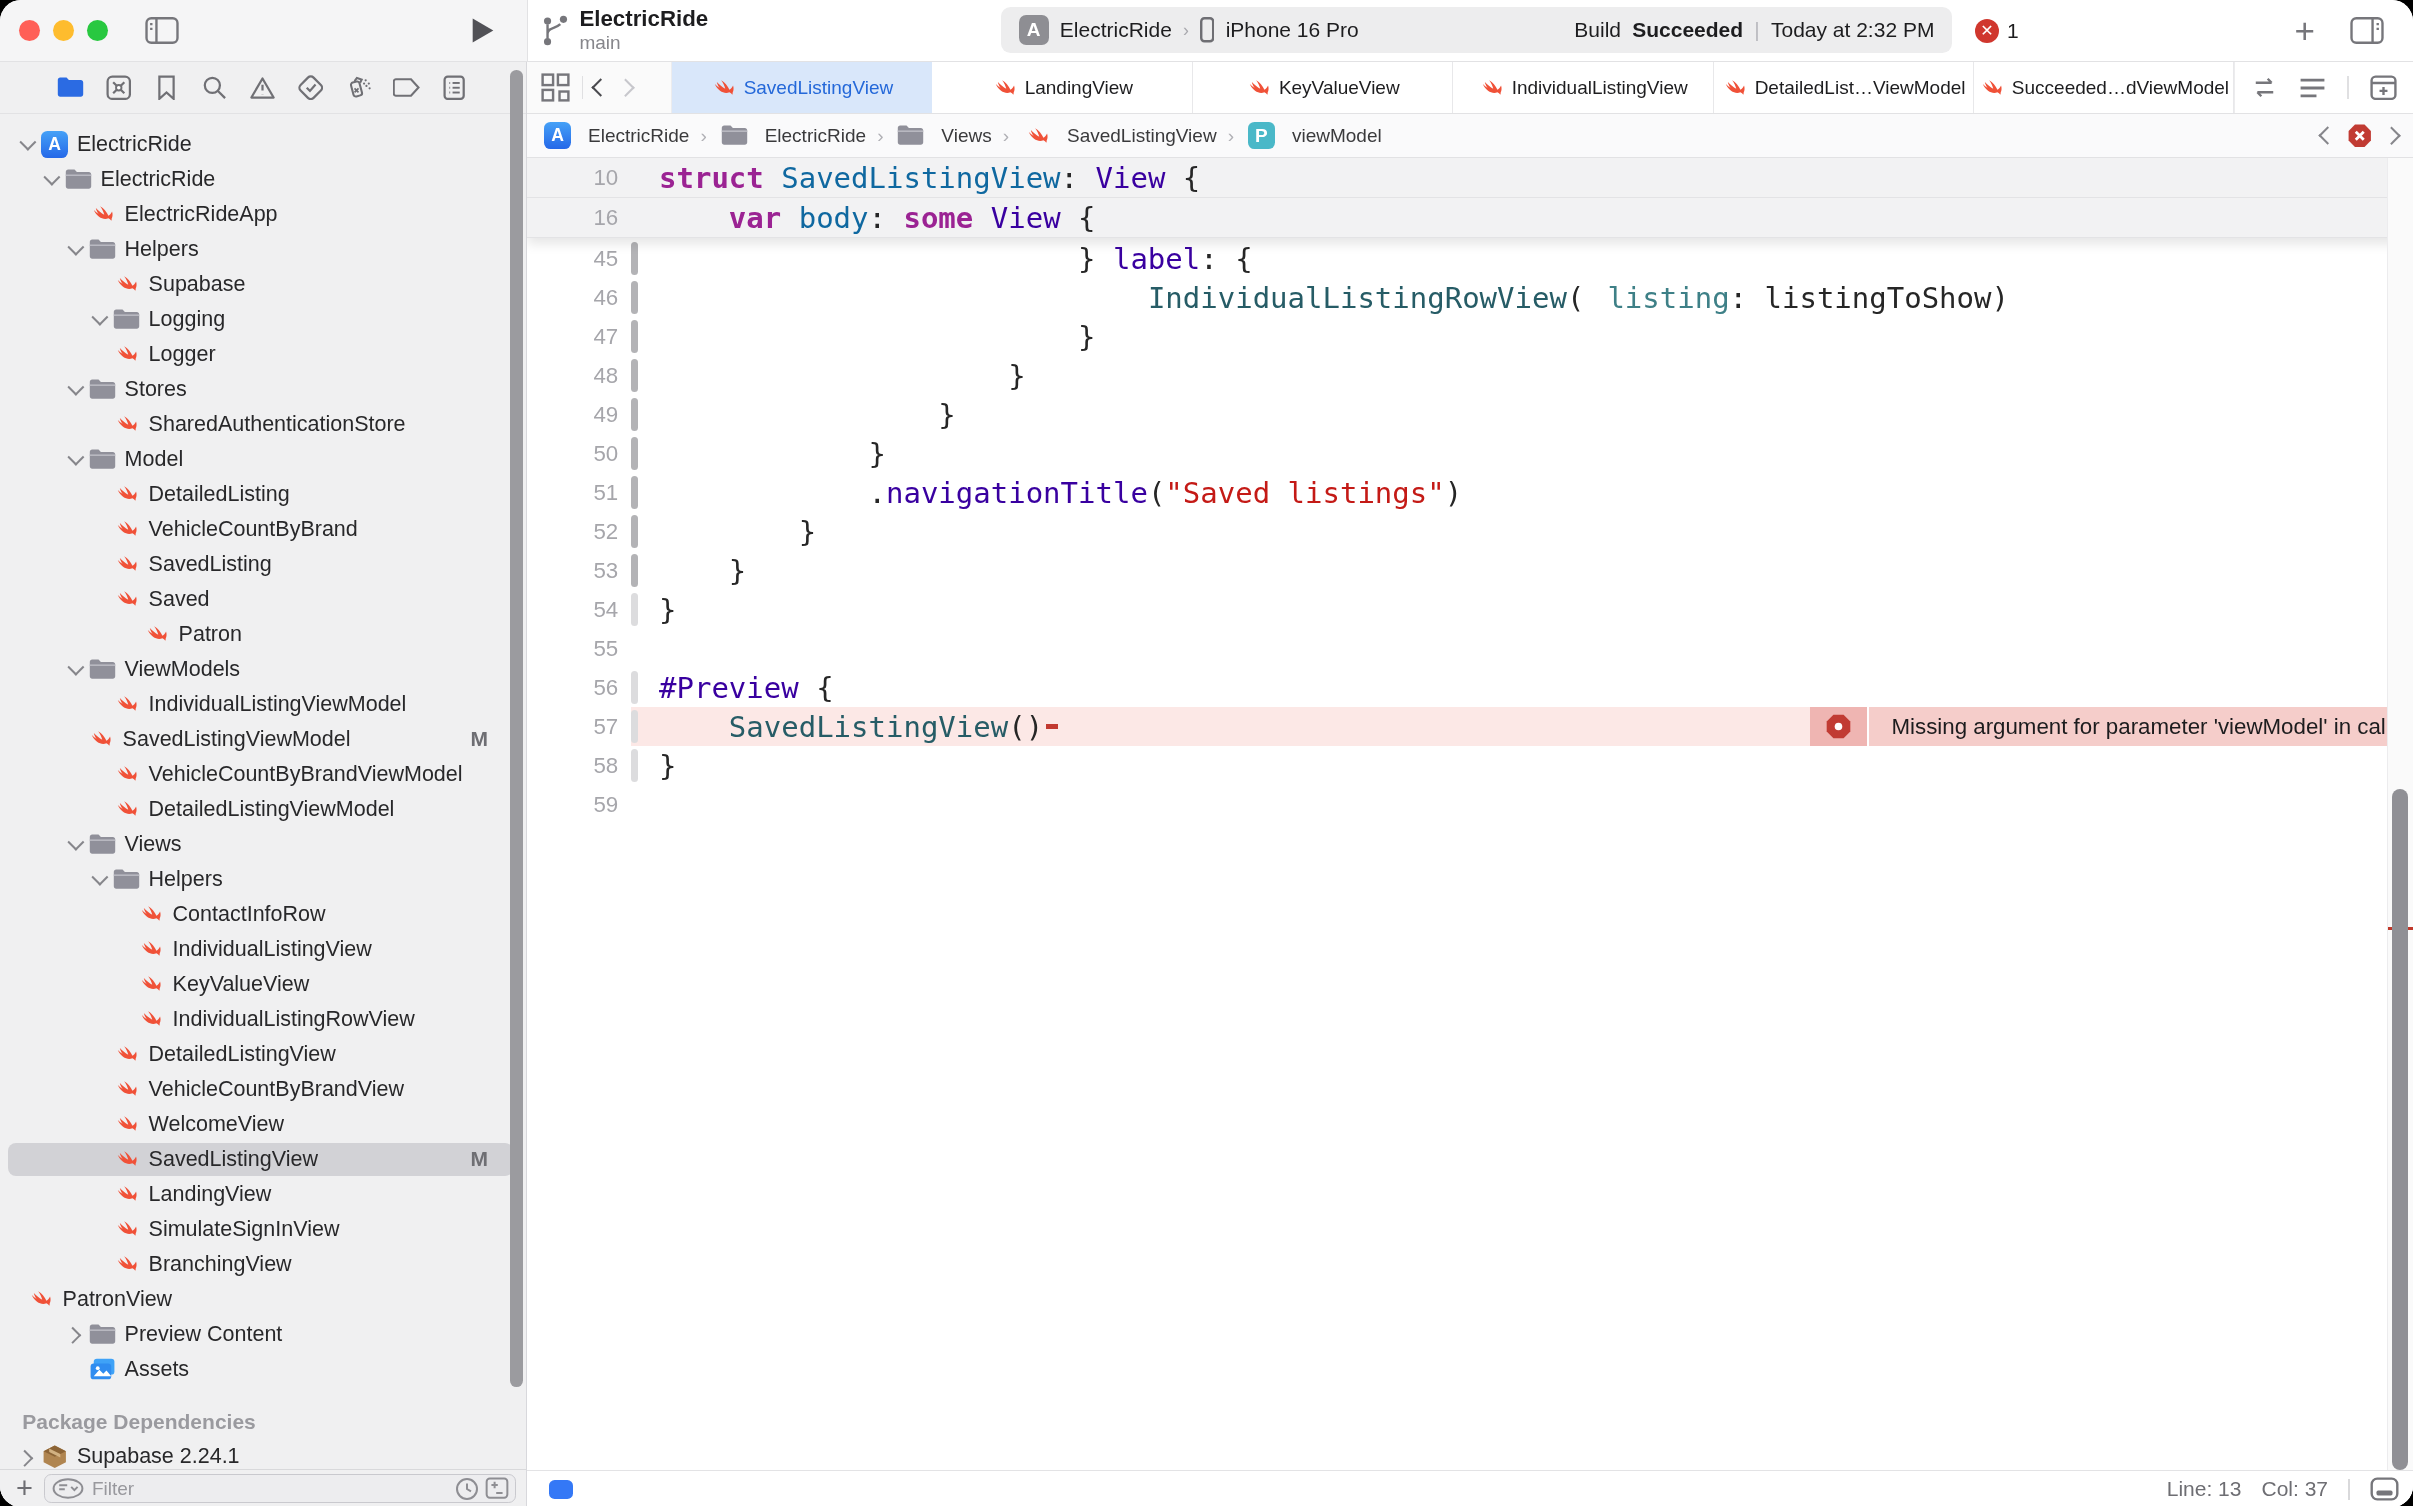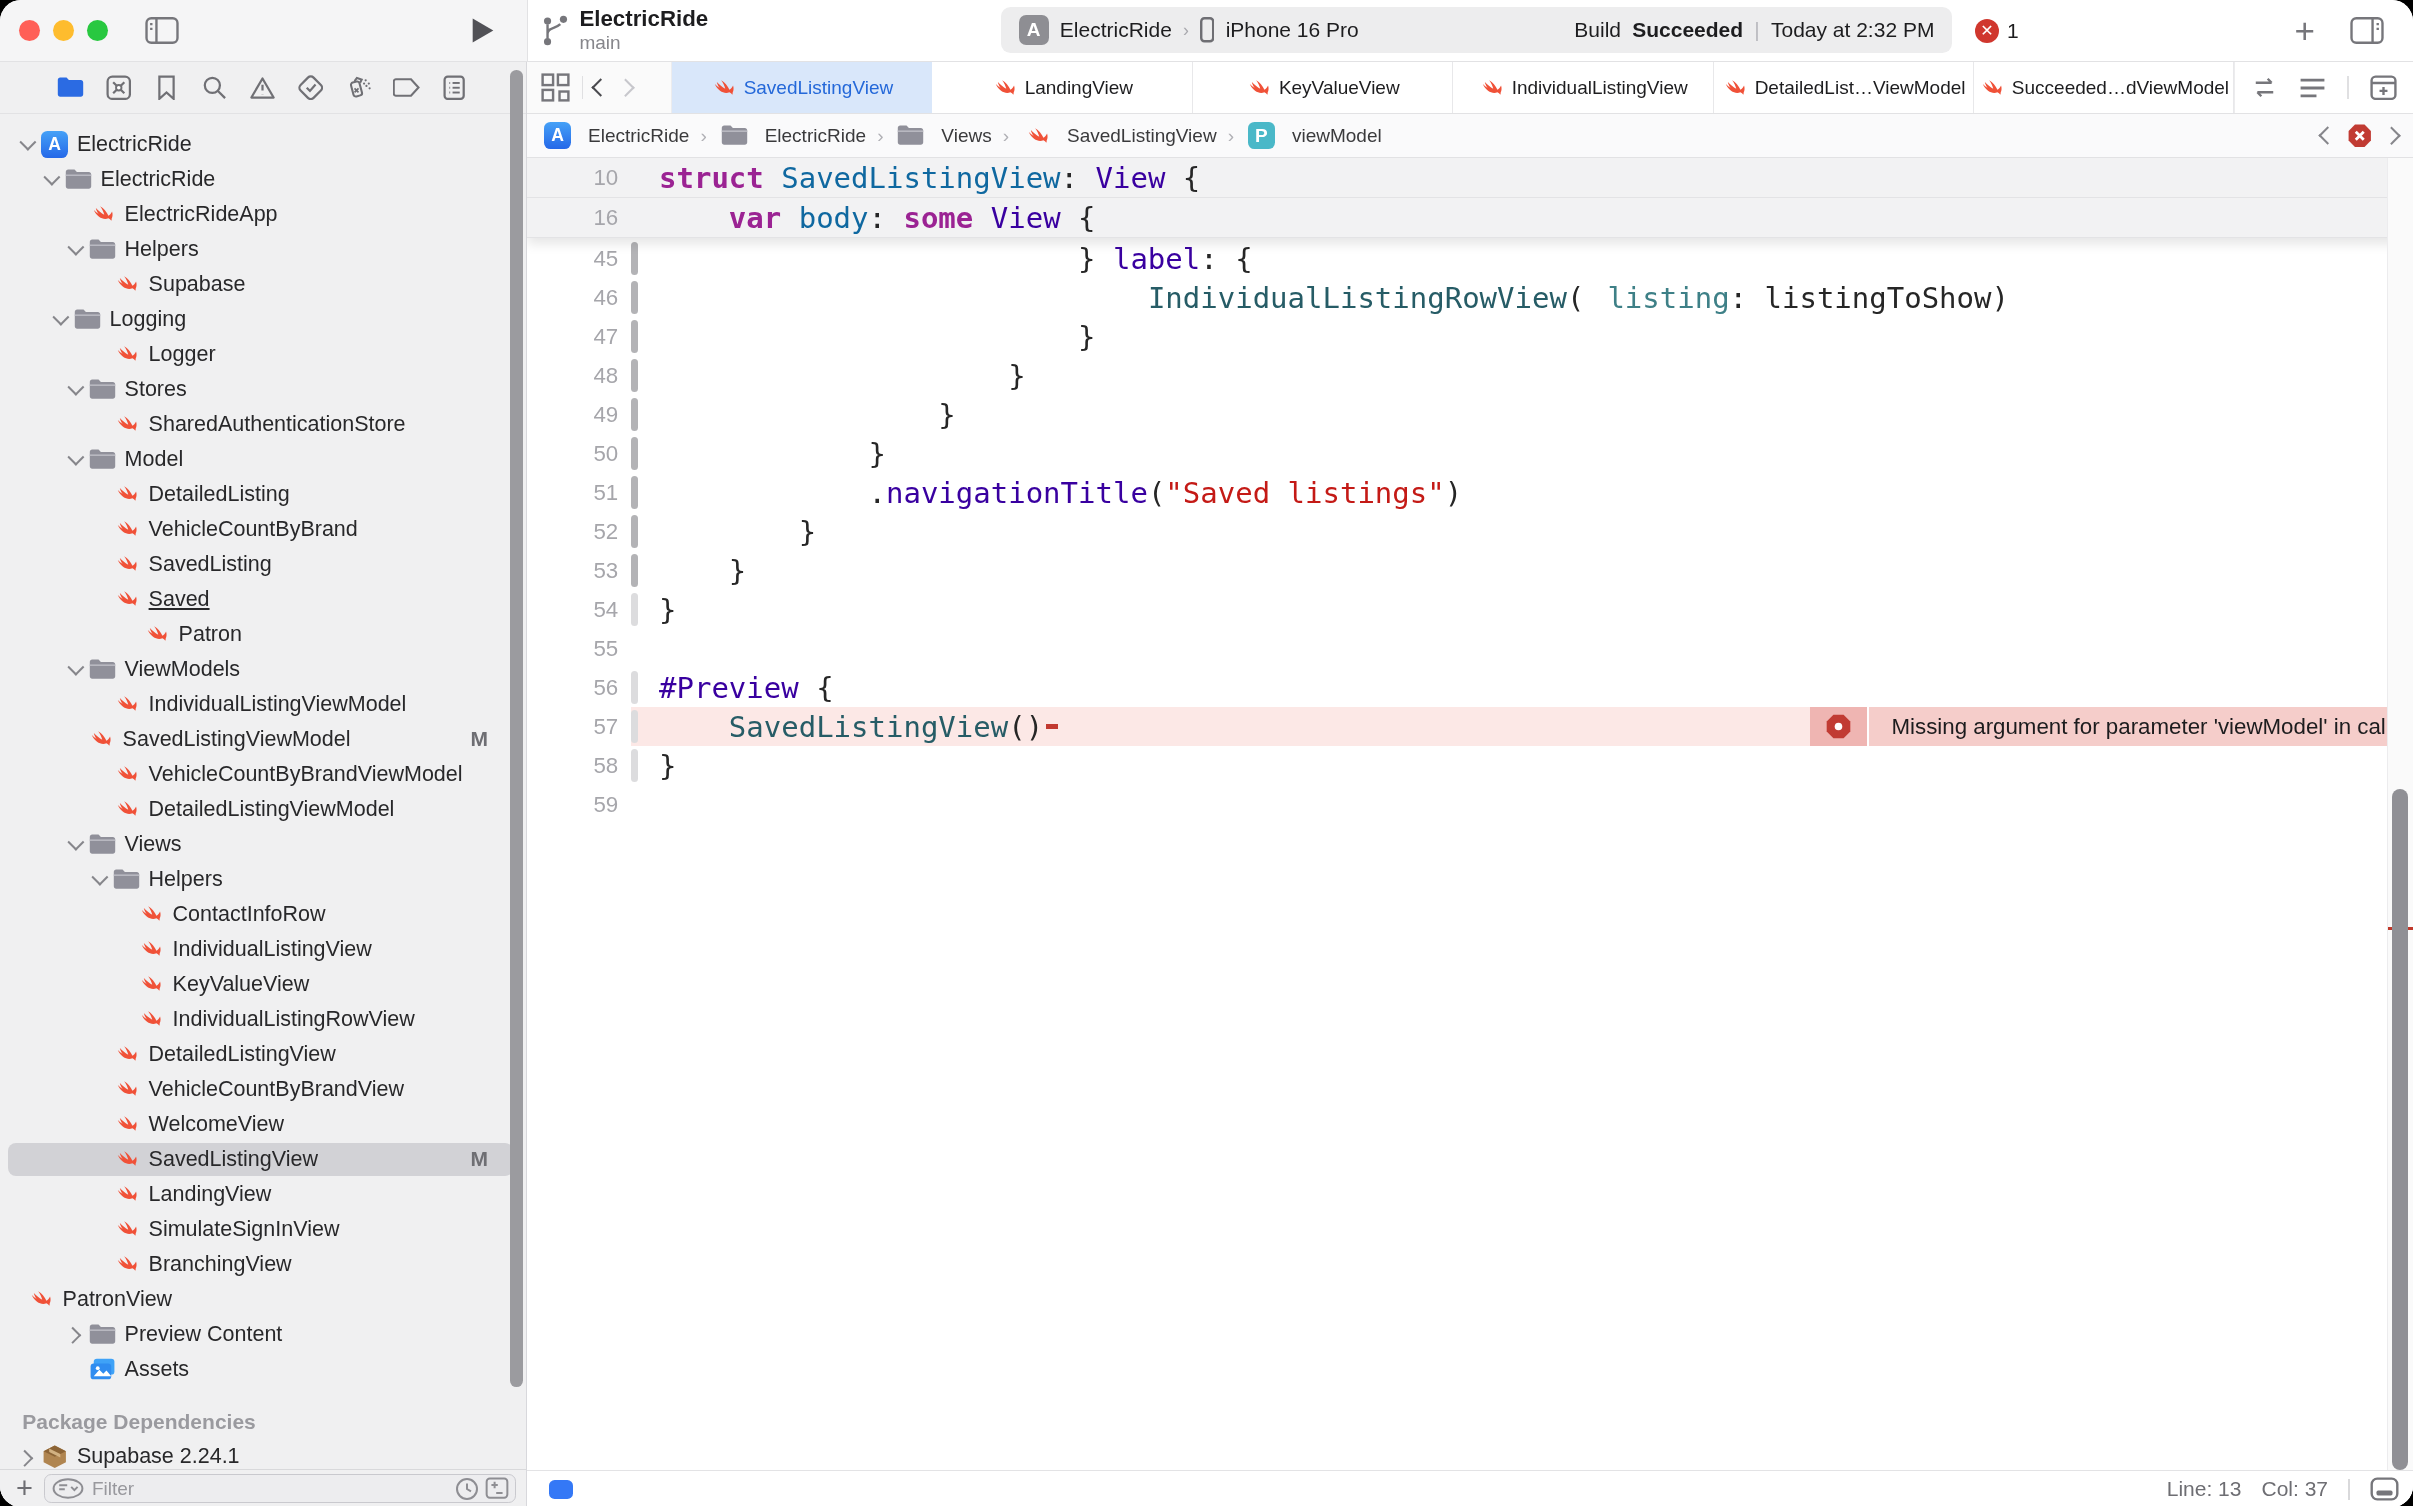--- a/index.html
+++ b/index.html
@@ -305,21 +305,21 @@
           </div>
           <div class="tree-row" style="padding-left: 86px;">
             <span class="chev-box"></span>
             <span class="t-icon">
               <svg width="25.5" height="24" viewBox="0 0 24 24">
                 <path fill="#F05138" d="M21.9 16.6c1.1-2.2 1.2-4.8.4-7.2-.8 1.8-2.1 3.3-3.6 4.4C16.9 9.9 14 6.5 10.4 4.3c2 2.7 3.5 5.8 4.1 8.5-2.8-1.7-5.9-4.1-8.4-6.9.3 2 1.4 4.2 2.9 6.2-1.7-1-3.4-2.4-4.9-4 1.1 2.6 2.9 5 5.2 6.7 2.9 2.1 6.6 2.7 9.3 1.4 1.2.5 2.3 1.3 2.9 2.5.5-1 .5-1.9.4-2.1z"></path>
               </svg>
             </span>
             <span class="t-label">Supabase</span>
           </div>
-          <div class="tree-row" style="padding-left: 47px;">
+          <div class="tree-row" style="padding-left: 86px;">
             <span class="chev-box">
               <span class="chev open"></span>
             </span>
             <span class="t-icon">
               <svg width="27" height="22.3" viewBox="0 0 34 28">
                 <path fill="#90909A" d="M1 5c0-1.7 1.3-3 3-3h8l3 3h15c1.7 0 3 1.3 3 3v15c0 1.7-1.3 3-3 3H4c-1.7 0-3-1.3-3-3z"></path>
                 <path fill="#B9B9C2" d="M1 8h32v2H1z"></path>
               </svg>
             </span>
             <span class="t-label">Logging</span>
@@ -386,21 +386,21 @@
           </div>
           <div class="tree-row" style="padding-left: 86px;">
             <span class="chev-box"></span>
             <span class="t-icon">
               <svg width="25.5" height="24" viewBox="0 0 24 24">
                 <path fill="#F05138" d="M21.9 16.6c1.1-2.2 1.2-4.8.4-7.2-.8 1.8-2.1 3.3-3.6 4.4C16.9 9.9 14 6.5 10.4 4.3c2 2.7 3.5 5.8 4.1 8.5-2.8-1.7-5.9-4.1-8.4-6.9.3 2 1.4 4.2 2.9 6.2-1.7-1-3.4-2.4-4.9-4 1.1 2.6 2.9 5 5.2 6.7 2.9 2.1 6.6 2.7 9.3 1.4 1.2.5 2.3 1.3 2.9 2.5.5-1 .5-1.9.4-2.1z"></path>
               </svg>
             </span>
             <span class="t-label">SavedListing</span>
           </div>
-          <div class="tree-row" style="padding-left: 86px; text-decoration: underline;">
+          <div class="tree-row" style="padding-left: 86px;">
             <span class="chev-box"></span>
             <span class="t-icon">
               <svg width="25.5" height="24" viewBox="0 0 24 24">
                 <path fill="#F05138" d="M21.9 16.6c1.1-2.2 1.2-4.8.4-7.2-.8 1.8-2.1 3.3-3.6 4.4C16.9 9.9 14 6.5 10.4 4.3c2 2.7 3.5 5.8 4.1 8.5-2.8-1.7-5.9-4.1-8.4-6.9.3 2 1.4 4.2 2.9 6.2-1.7-1-3.4-2.4-4.9-4 1.1 2.6 2.9 5 5.2 6.7 2.9 2.1 6.6 2.7 9.3 1.4 1.2.5 2.3 1.3 2.9 2.5.5-1 .5-1.9.4-2.1z"></path>
               </svg>
             </span>
             <span class="t-label">Saved</span>
           </div>
           <div class="tree-row" style="padding-left: 116px;">
             <span class="chev-box"></span>

